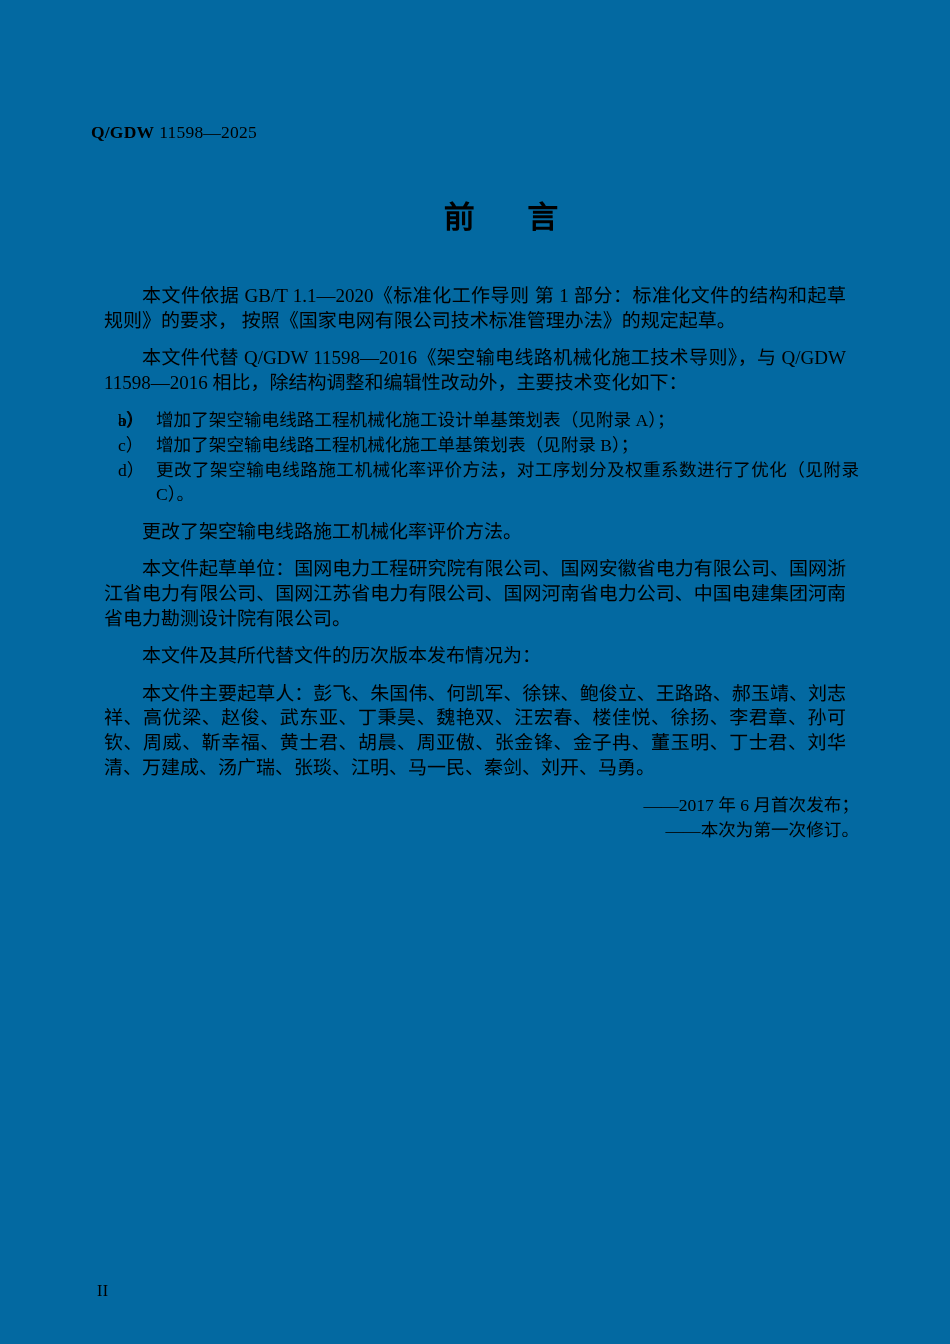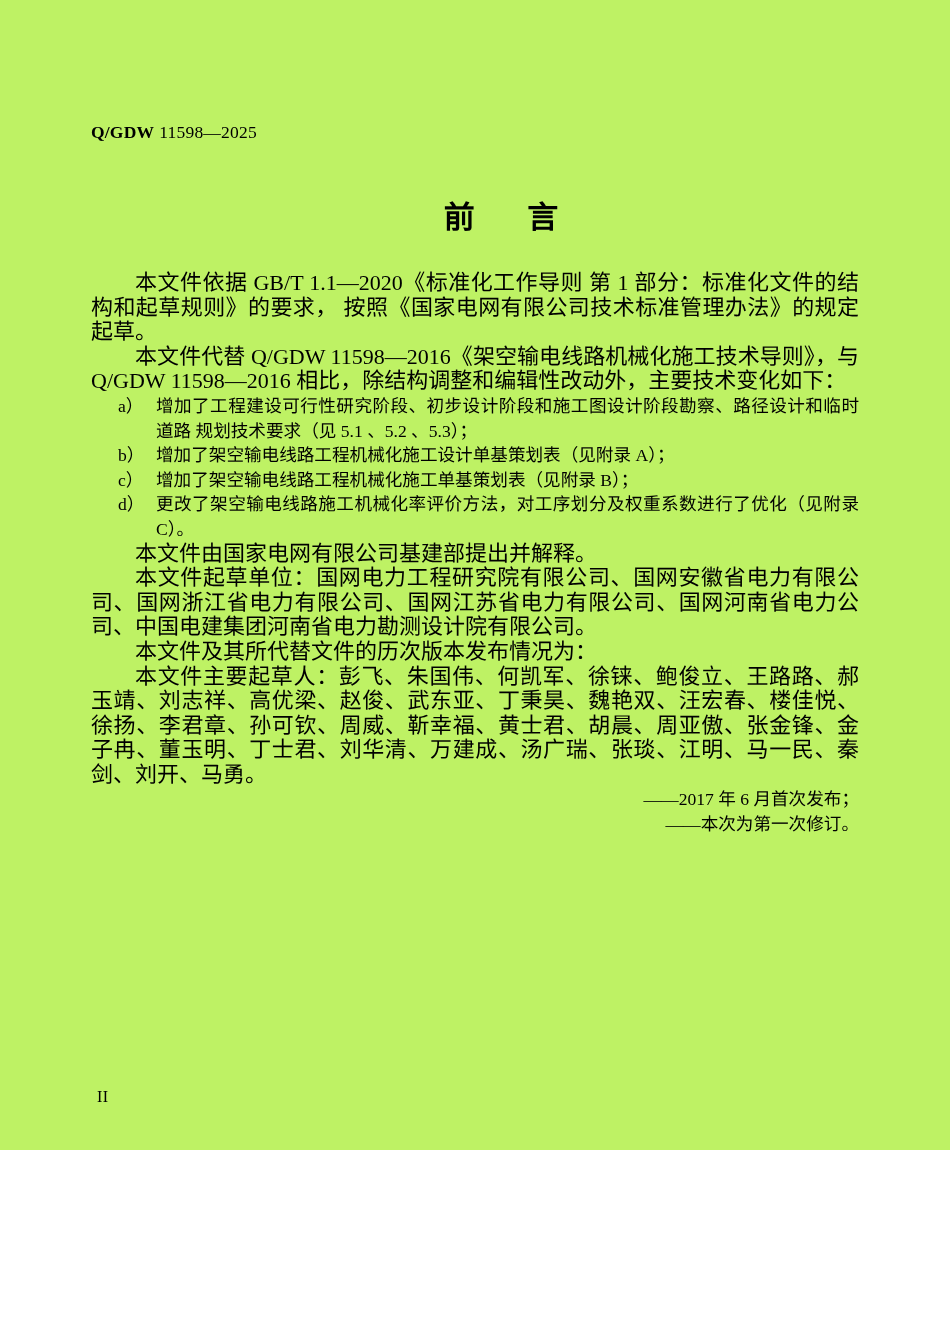--- a/index.html
+++ b/index.html
@@ -8,23 +8,23 @@
     padding: 0;
     background: #ffffff;
   }
   body {
     font-family: "Liberation Serif", "DejaVu Serif", serif;
     color: #000000;
   }
   .page {
     position: relative;
     width: 950px;
-    height: 1150px;
+    height: 1344px;
     margin: 0 auto;
-    background: #bef264;
+    background: #0369a1;
     box-sizing: border-box;
     overflow: hidden;
   }
   
   .page-header {
     position: absolute;
     top: 122px;
     left: 91px;
     font-size: 17.5px;
     letter-spacing: 0.2px;
@@ -52,22 +52,22 @@
     padding-left: 26px;
   }
   
   .body-block {
     position: absolute;
     top: 271px;
     left: 91px;
     width: 768px;
   }
   p.para {
-    margin: 0;
-    font-size: 22px;
+    margin: 13px;
+    font-size: 19px;
     line-height: 24.6px;
     text-align: justify;
     text-justify: inter-ideograph;
     text-indent: 2em;
     word-break: break-all;
   }
   
   .list-item {
     position: relative;
     margin: 0;
@@ -114,39 +114,38 @@
   <div class="doc-title">前 言</div>
 
   <div class="body-block">
 
     <p class="para">本文件依据 GB/T 1.1—2020《标准化工作导则  第 1 部分：标准化文件的结构和起草规则》的要求， 按照《国家电网有限公司技术标准管理办法》的规定起草。</p>
 
     <p class="para">本文件代替 Q/GDW 11598—2016《架空输电线路机械化施工技术导则》，与 Q/GDW 11598—2016 相比，除结构调整和编辑性改动外，主要技术变化如下：</p>
 
     <div class="list-item">
       <span class="marker">a）</span>
-      <span>增加了工程建设可行性研究阶段、初步设计阶段和施工图设计阶段勘察、路径设计和临时道路 规划技术要求（见 5.1 、5.2 、5.3）；</span>
     </div>
 
     <div class="list-item">
       <span class="marker">b）</span>
       <span>增加了架空输电线路工程机械化施工设计单基策划表（见附录 A）；</span>
     </div>
 
     <div class="list-item">
       <span class="marker">c）</span>
       <span>增加了架空输电线路工程机械化施工单基策划表（见附录 B）；</span>
     </div>
 
     <div class="list-item">
       <span class="marker">d）</span>
       <span>更改了架空输电线路施工机械化率评价方法，对工序划分及权重系数进行了优化（见附录 C）。</span>
     </div>
 
-    <p class="para">本文件由国家电网有限公司基建部提出并解释。</p>
+    <p class="para">更改了架空输电线路施工机械化率评价方法。</p>
 
 
     <p class="para">本文件起草单位：国网电力工程研究院有限公司、国网安徽省电力有限公司、国网浙江省电力有限公司、国网江苏省电力有限公司、国网河南省电力公司、中国电建集团河南省电力勘测设计院有限公司。</p>
 
     <p class="para">本文件及其所代替文件的历次版本发布情况为：</p>
 
     <p class="para">本文件主要起草人：彭飞、朱国伟、何凯军、徐铼、鲍俊立、王路路、郝玉靖、刘志祥、高优梁、赵俊、武东亚、丁秉昊、魏艳双、汪宏春、楼佳悦、徐扬、李君章、孙可钦、周威、靳幸福、黄士君、胡晨、周亚傲、张金锋、金子冉、董玉明、丁士君、刘华清、万建成、汤广瑞、张琰、江明、马一民、秦剑、刘开、马勇。</p>
 
     <p class="dash-line">——2017 年 6 月首次发布；</p>
 

